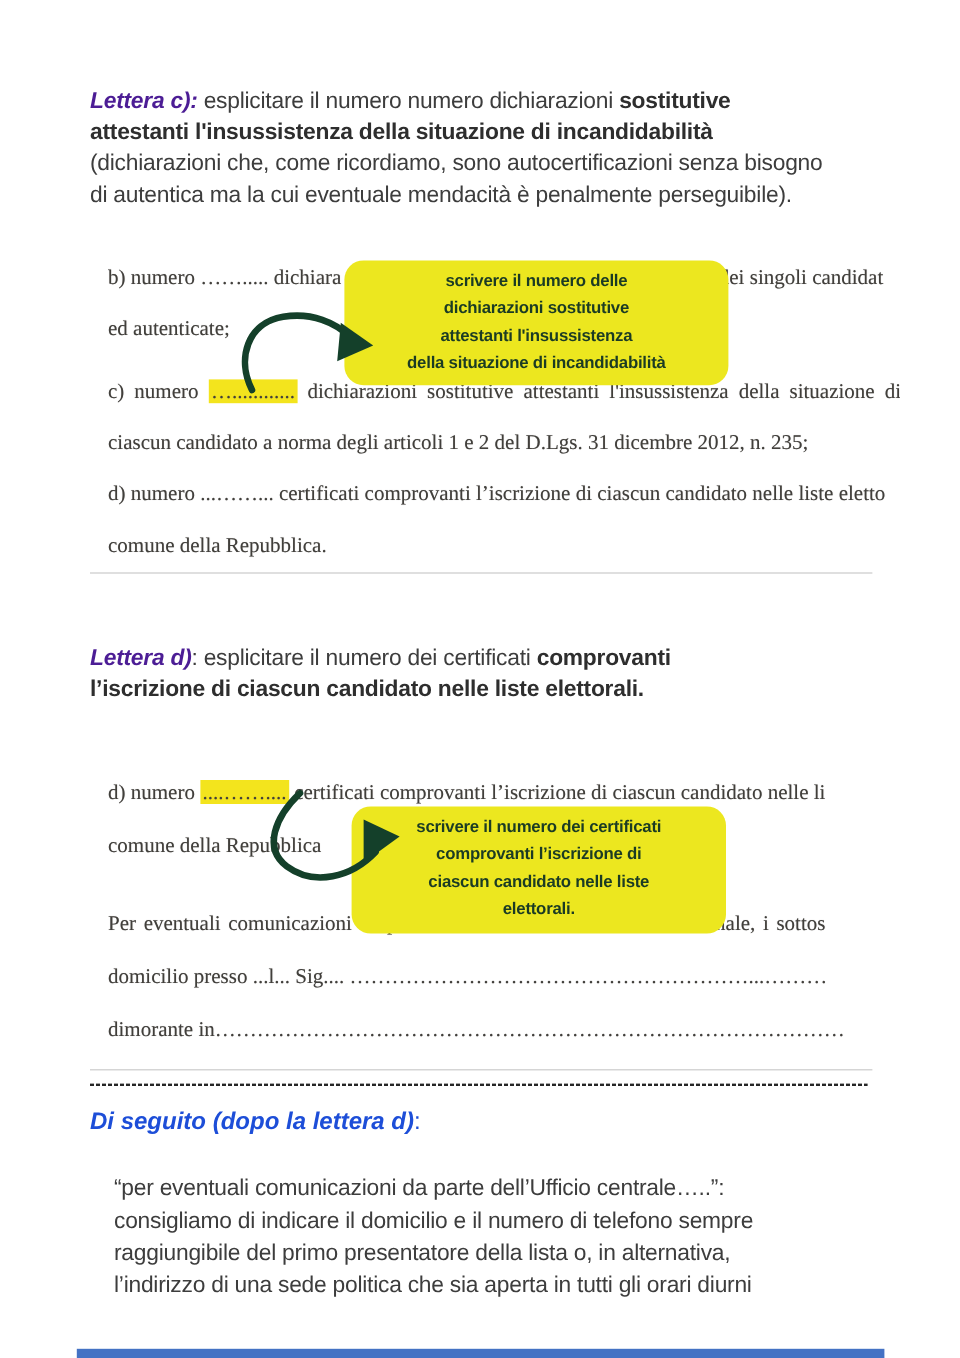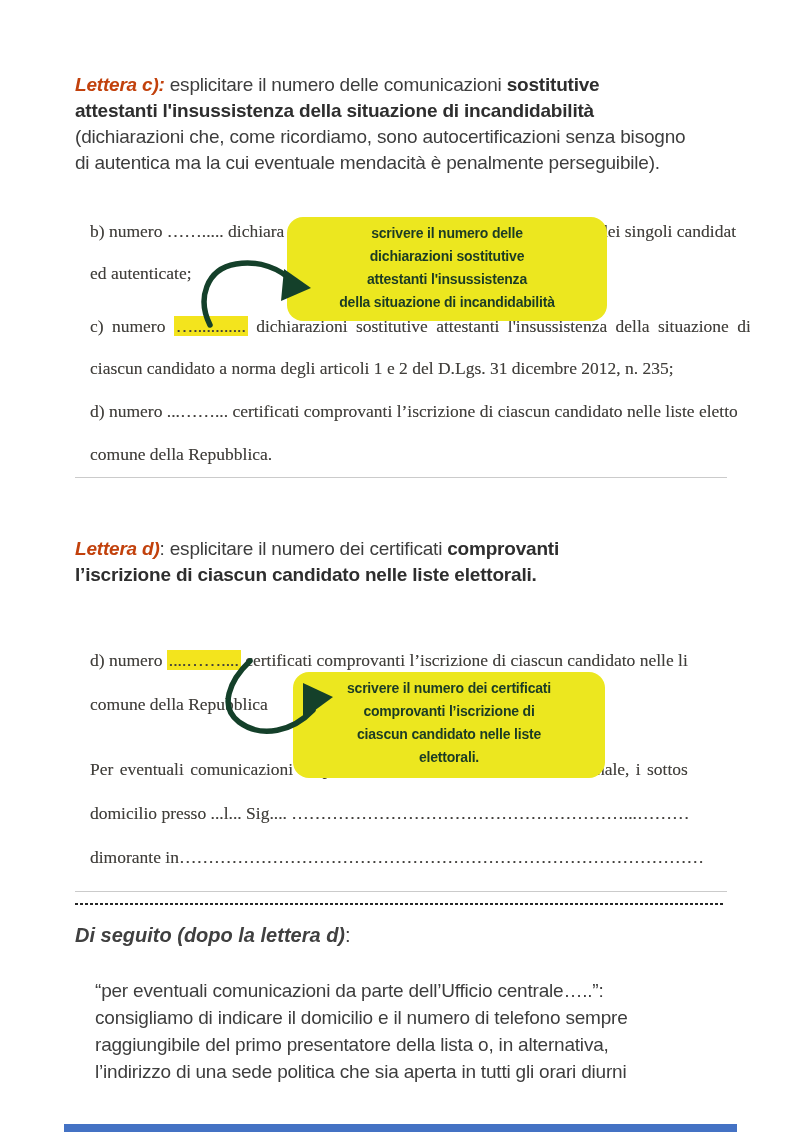--- a/index.html
+++ b/index.html
@@ -1,21 +1,21 @@
 <!DOCTYPE html>
 <html><head>
 <meta charset="utf-8">
 <style>
   html,body{margin:0;padding:0;background:#fff;}
   #page{position:relative;width:800px;height:1132px;background:#ffffff;overflow:hidden;
         font-family:"Liberation Sans","DejaVu Sans",sans-serif;color:#3c3c3c;}
 
   
   .comment{position:absolute;font-size:19px;line-height:26px;letter-spacing:-0.2px;color:#3d3d3d;}
-  .comment .lead{font-weight:bold;font-style:italic;color:#c2410c;}
+  .comment .lead{font-weight:bold;font-style:italic;color:#4c1d95;}
   .comment .emph{font-weight:600;color:#2e2e2e;}
 
   
   .scanline{position:absolute;left:90px;width:660px;white-space:nowrap;overflow:hidden;
             font-family:"Liberation Serif","DejaVu Serif",serif;font-size:17.5px;color:#413f3b;
             text-shadow:0 0 0.6px rgba(65,63,59,0.45);}
   .justify1{word-spacing:4px;}
   .justify2{word-spacing:2px;}
   .hl{background:#f3e41d;padding:0 2px;}
 
@@ -27,33 +27,33 @@
 
   
   .arrow{position:absolute;z-index:6;}
 
   
   .thinline{position:absolute;left:75px;width:652px;height:0;border-top:1px solid #cbcbcb;}
   .dashline{position:absolute;left:75px;width:648px;height:2px;
             background:repeating-linear-gradient(90deg,#262626 0 3px,transparent 3px 5px);}
 
   
-  .foot-head{position:absolute;font-size:20px;line-height:26px;color:#404040;}
+  .foot-head{position:absolute;font-size:20px;line-height:26px;color:#1d4ed8;}
   .foot-head .lead{font-weight:bold;font-style:italic;}
   .pre{white-space:pre-line;}
 
   .footer-bar{position:absolute;background:#4472c4;}
 </style>
 </head>
 <body>
 
 <div id="page">
 
   <div class="comment" style="top:72px;left:75px;width:612px;">
-    <span class="lead">Lettera c):</span><span> esplicitare il numero delle comunicazioni </span><span class="emph">sostitutive attestanti l'insussistenza della situazione di incandidabilità</span><span> (dichiarazioni che, come ricordiamo, sono autocertificazioni senza bisogno di autentica ma la cui eventuale mendacità è penalmente perseguibile).</span>
+    <span class="lead">Lettera c):</span><span> esplicitare il numero numero dichiarazioni </span><span class="emph">sostitutive attestanti l'insussistenza della situazione di incandidabilità</span><span> (dichiarazioni che, come ricordiamo, sono autocertificazioni senza bisogno di autentica ma la cui eventuale mendacità è penalmente perseguibile).</span>
   </div>
 
   <div class="scanline" style="top:221px;">
     <span>b) numero ……..... dichiara</span>
   </div>
   <div class="scanline" style="top:221px;left:599px;width:150px;">
     <span>dei singoli candidat</span>
   </div>
   <div class="scanline" style="top:263px;">
     <span>ed autenticate;</span>

